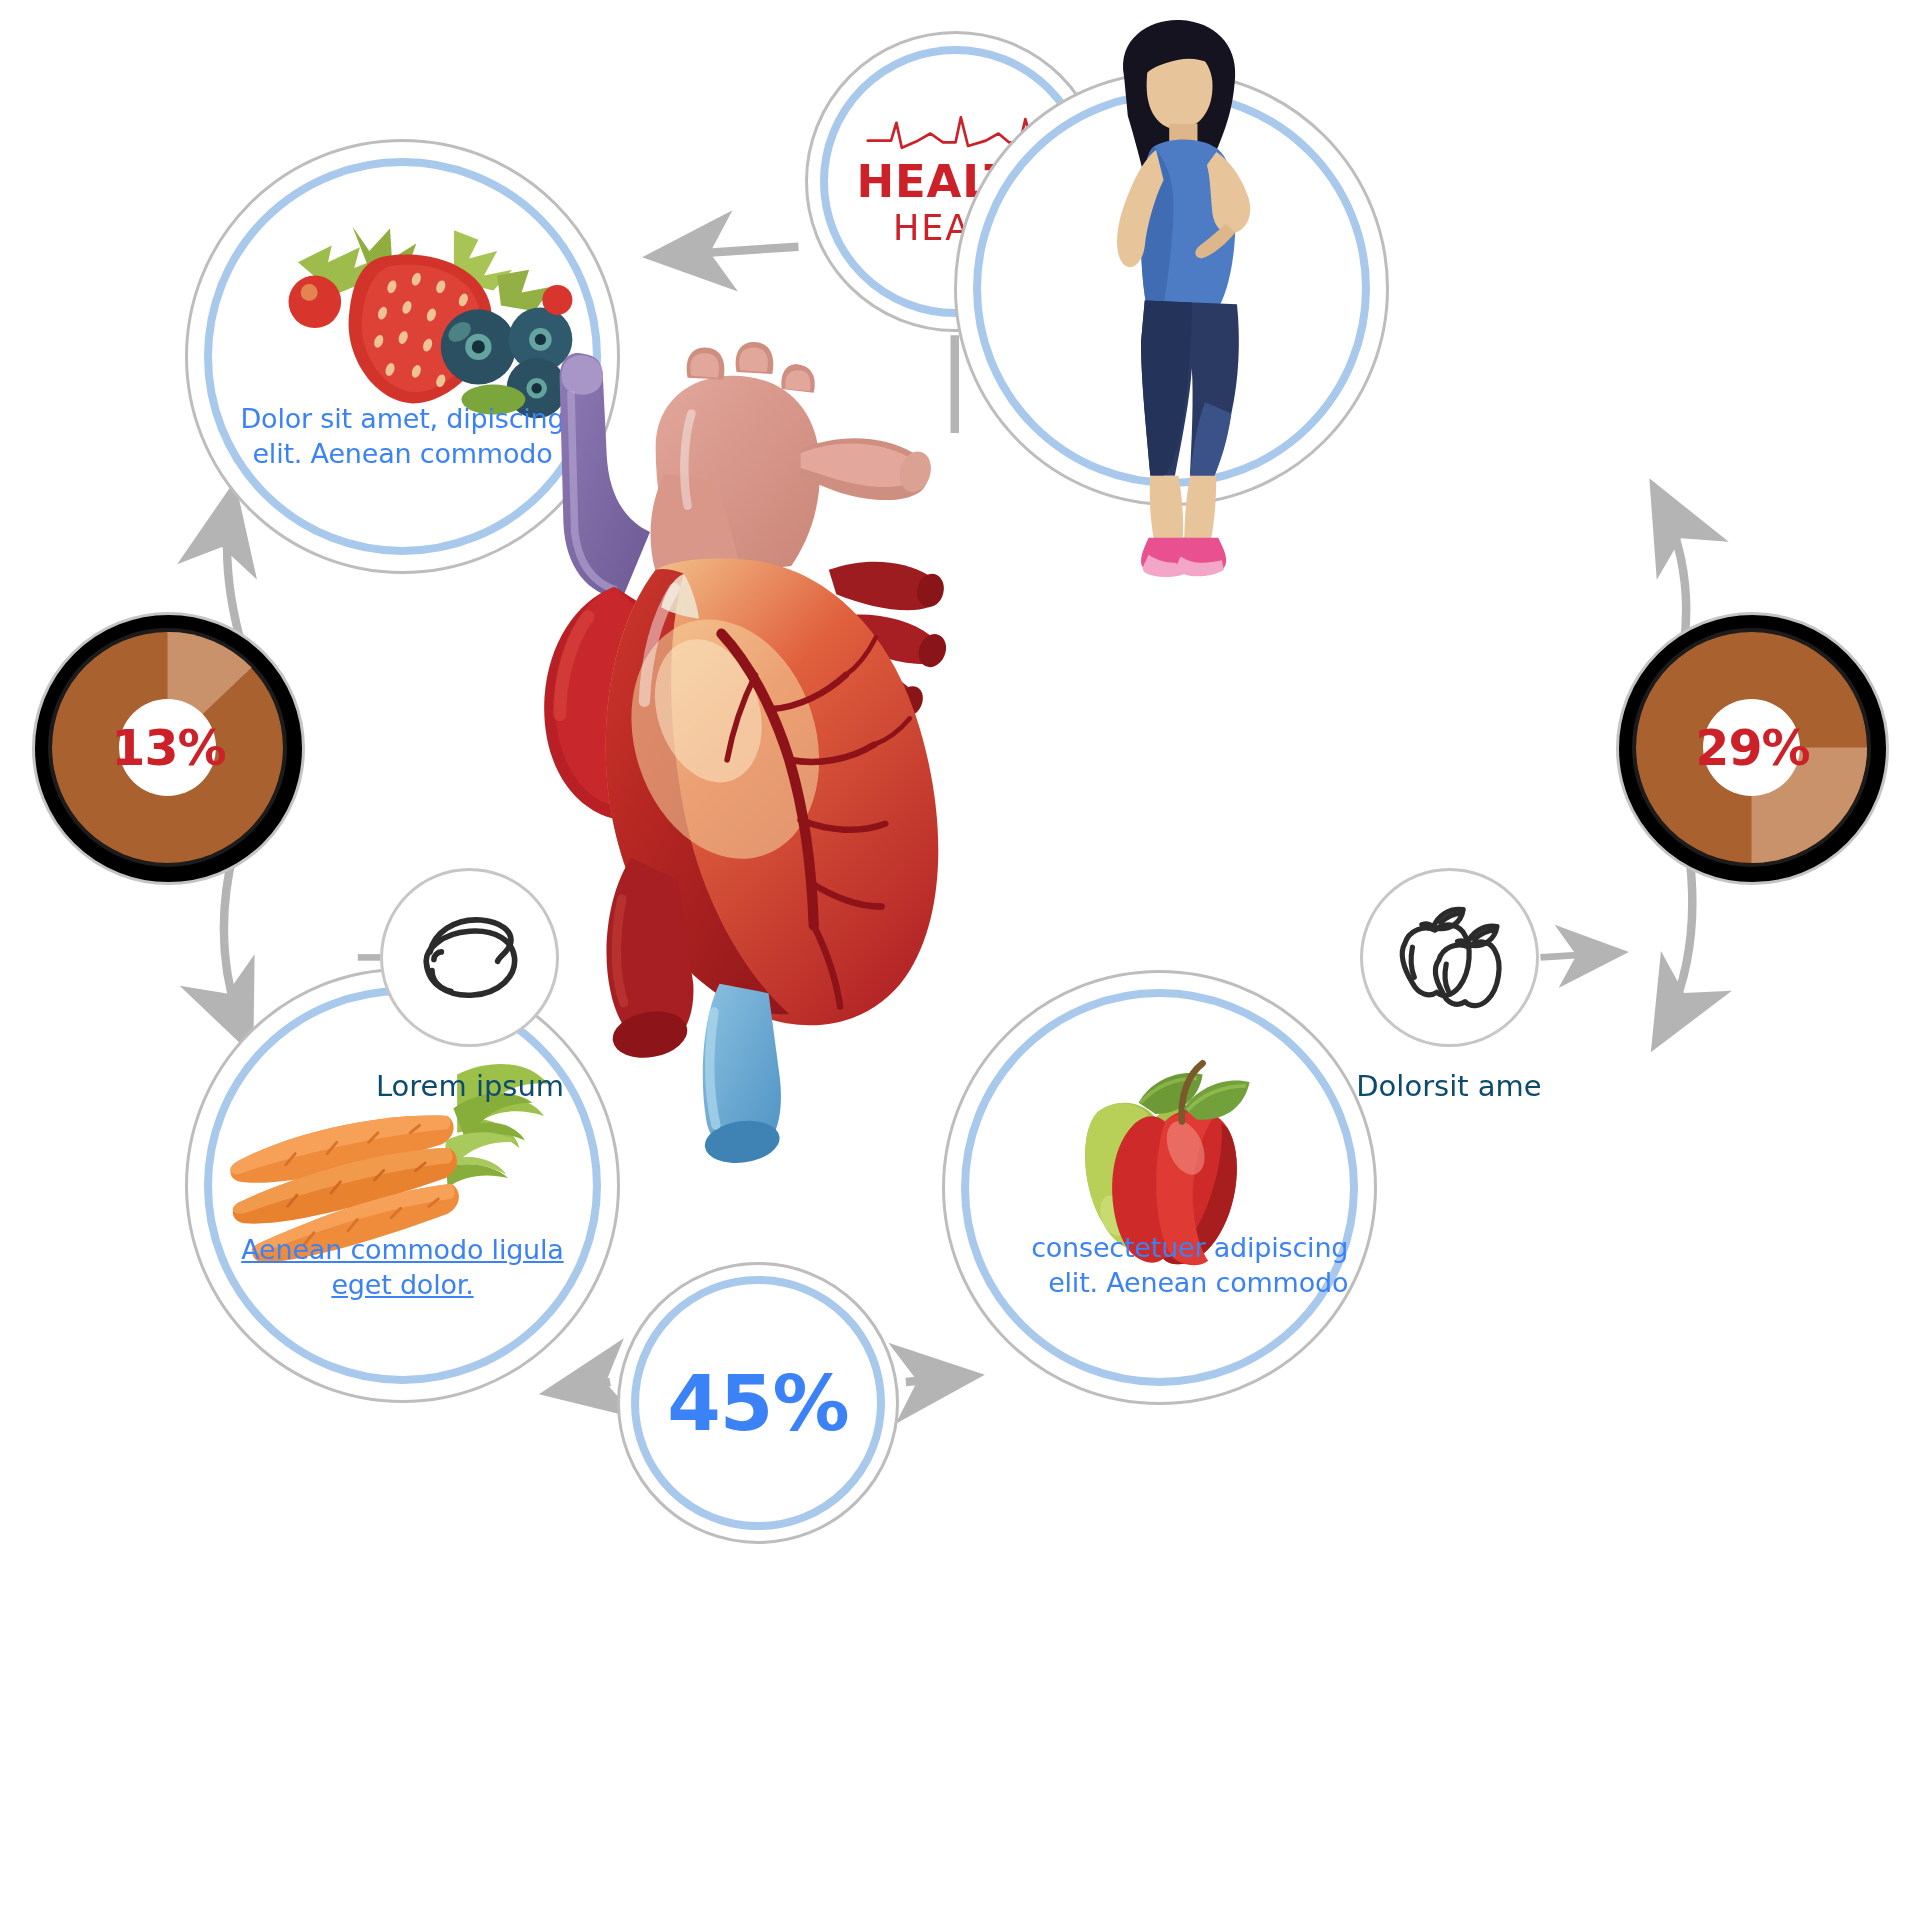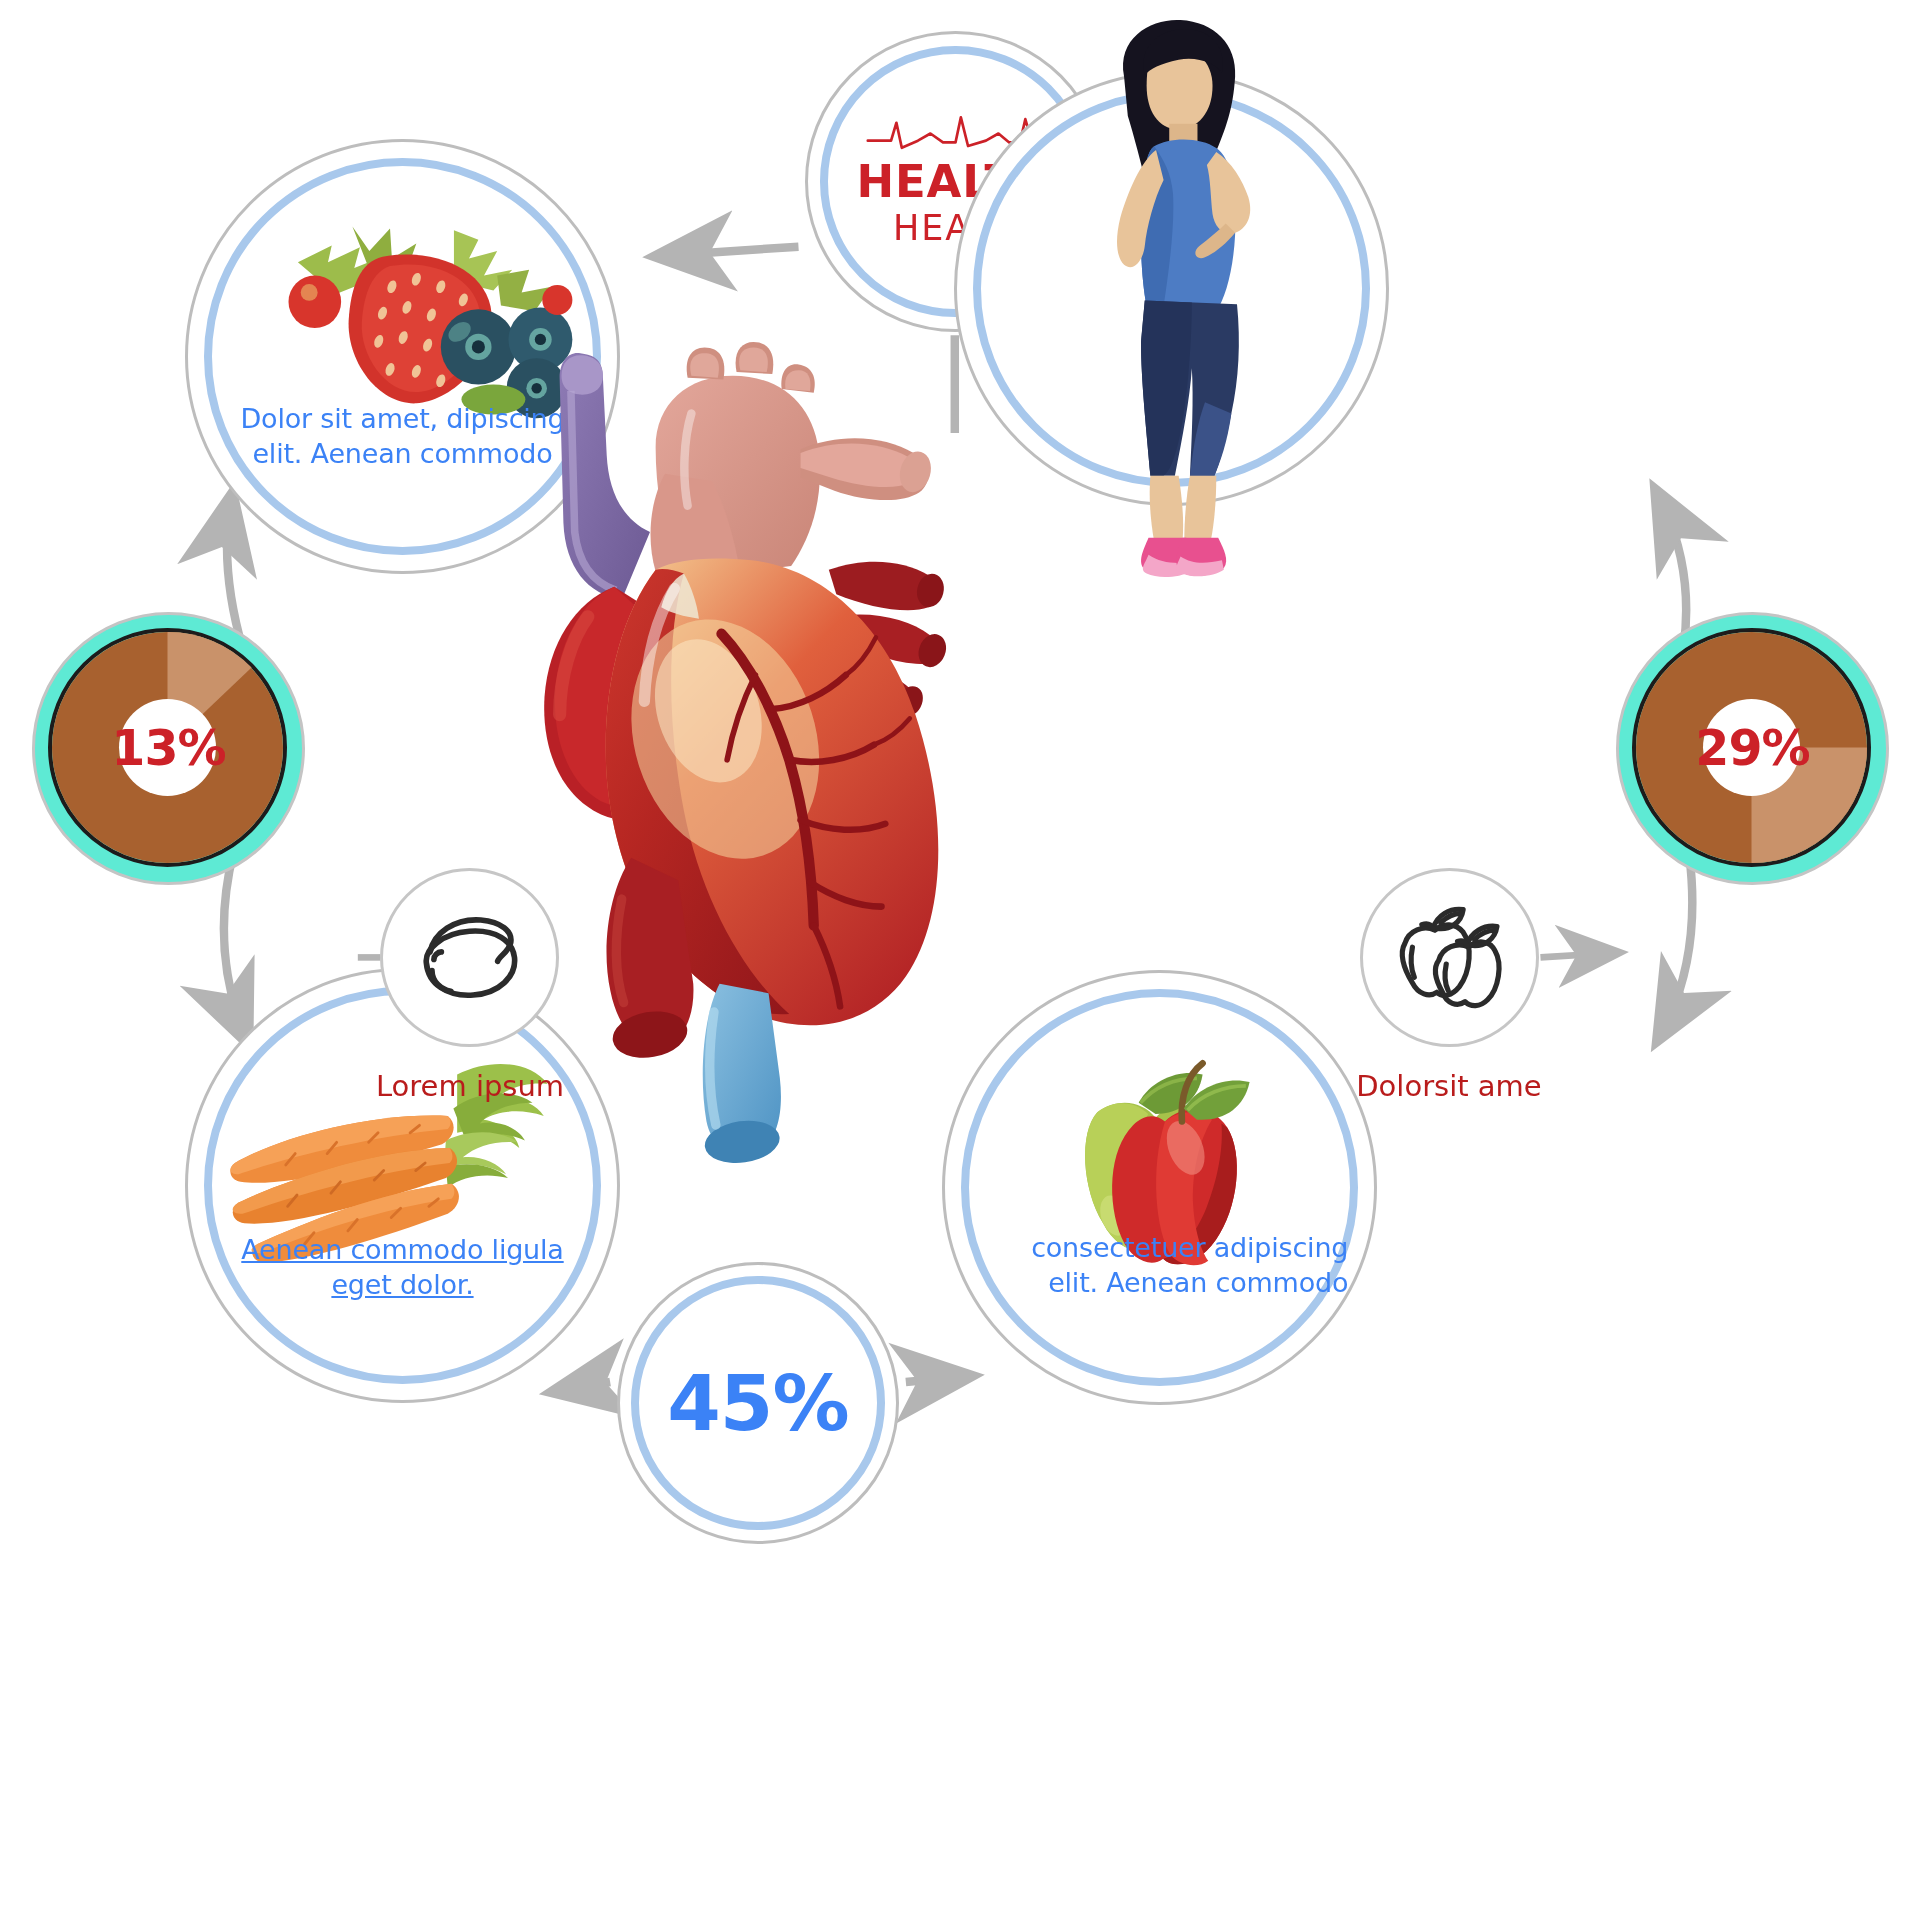--- a/index.html
+++ b/index.html
@@ -38,39 +38,39 @@
   
   #pct45-node{left:617px;top:1262px;width:282px;height:282px;}
   #pct45-node .ring-inner{left:11.3px;top:11.3px;right:11.3px;bottom:11.3px;}
   .pct45-text{position:absolute;left:0;top:0;width:100%;height:100%;
      display:flex;align-items:center;justify-content:center;
      font-family:"DejaVu Sans",sans-serif;font-weight:700;font-size:77px;
      color:#3b82f6;letter-spacing:-0.9px;}
 
   
   .donut-wrap{position:absolute;border-radius:50%;border:3.8px solid #c4c4c4;
-     background:#5eead4;box-sizing:border-box;}
+     background:#000000;box-sizing:border-box;}
   #donut-13{left:32px;top:612px;width:273px;height:273px;}
   #donut-25{left:1616px;top:612px;width:273px;height:273px;}
   .donut{position:absolute;left:13px;top:13px;width:239px;height:239px;
      border-radius:50%;border:4.7px solid #1c1c1c;box-sizing:border-box;}
   .donut svg{display:block;width:100%;height:100%;}
   .donut-label{position:absolute;left:0;top:0;width:100%;height:100%;
      display:flex;align-items:center;justify-content:center;
      font-family:"DejaVu Sans",sans-serif;font-weight:700;font-size:49px;
      color:#cc2128;letter-spacing:-0.9px;}
 
   
   .icon-circle{position:absolute;border-radius:50%;border:3.8px solid #c6c6c6;
      background:#fff;box-sizing:border-box;display:flex;align-items:center;
      justify-content:center;}
   #lemon-circle{left:380px;top:868px;width:179px;height:179px;}
   #apple-circle{left:1360px;top:868px;width:179px;height:179px;}
   .icon-caption{position:absolute;width:320px;text-align:center;font-size:29px;
-     color:#b91c1c;font-family:"DejaVu Sans",sans-serif;}
+     color:#0c4a6e;font-family:"DejaVu Sans",sans-serif;}
   #lemon-caption{left:310px;top:1069px;}
   #apple-caption{left:1289px;top:1069px;}
 
   
   #heart-illustration{position:absolute;left:490px;top:334px;width:527px;height:829px;}
   #heart-illustration svg{display:block;width:100%;height:100%;overflow:visible;}
 
   
   .art{position:absolute;}
   .art svg{display:block;overflow:visible;}

